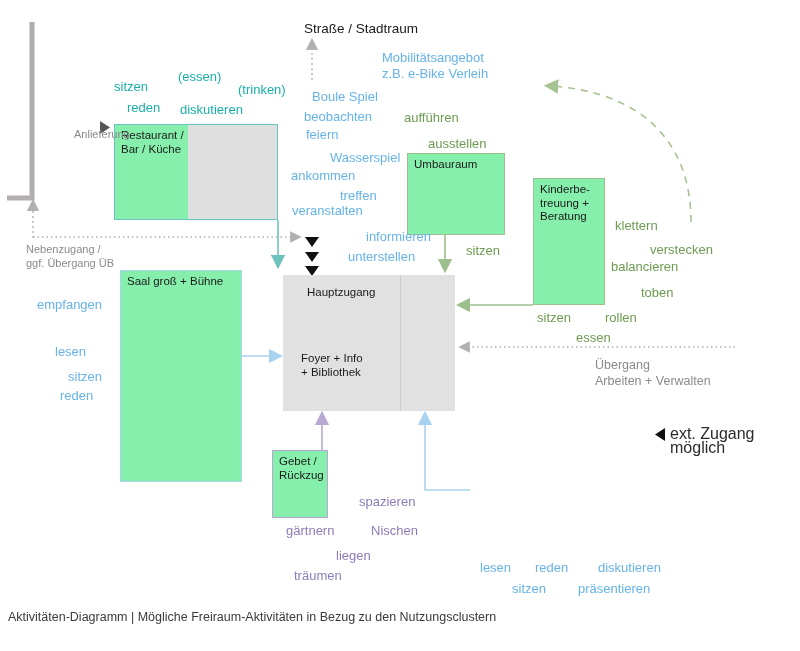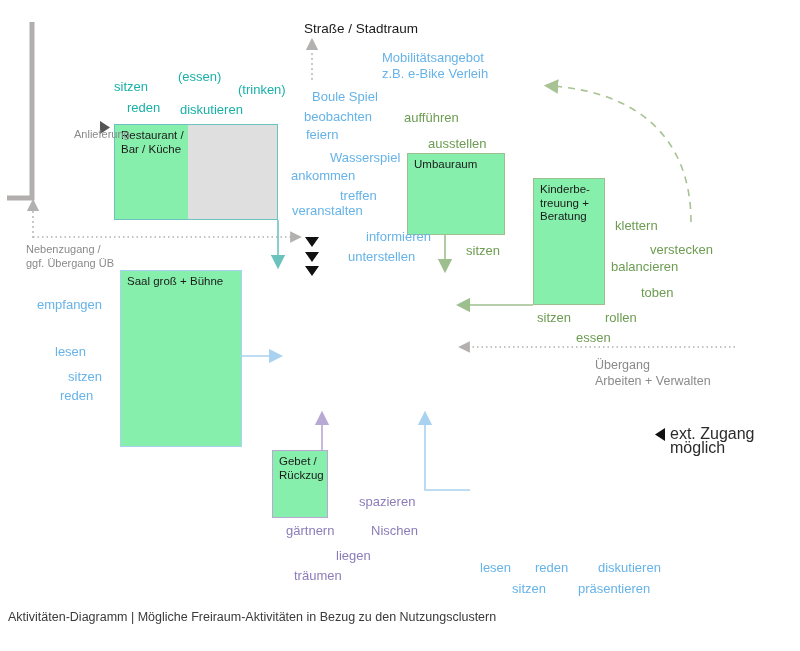--- a/index.html
+++ b/index.html
@@ -179,30 +179,36 @@
   <div class="box box-green" style="left:407px; top:153px; width:98px; height:82px;">
     <div class="box-label">Umbauraum</div>
   </div>
 
   <div class="box box-green" style="left:533px; top:178px; width:72px; height:127px;">
     <div class="box-label">Kinderbe-
 treuung +
 Beratung</div>
   </div>
 
-  <div class="box box-blue" style="left:120px; top:270px; width:122px; height:177px;">
+  <div class="box box-blue" style="left:120px; top:270px; width:122px; height:212px;">
     <div class="box-label">Saal groß + Bühne</div>
   </div>
 
   <div class="box box-purple" style="left:272px; top:450px; width:56px; height:68px;">
     <div class="box-label">Gebet /
 Rückzug</div>
   </div>
 
 
+  <div class="central" style="left:283px; top:275px; width:172px; height:136px;">
+    <div class="divider" style="left:117px; top:0; height:136px;"></div>
+    <div class="ctext" style="left:24px; top:10px;">Hauptzugang</div>
+    <div class="ctext" style="left:18px; top:76px;">Foyer + Info
++ Bibliothek</div>
+  </div>
 
   <div class="title-street" style="left:304px; top:21px;">Straße / Stadtraum</div>
 
   <div class="ann" style="left:38px; top:128px;margin-left:36px;">Anlieferung</div>
 
   <div class="ann" style="left:26px; top:243px;">Nebenzugang /
 ggf. Übergang ÜB</div>
 
   <div class="ann" style="left:595px; top:358px; font-size:12.5px; line-height:15.5px;">Übergang
 Arbeiten + Verwalten</div>

